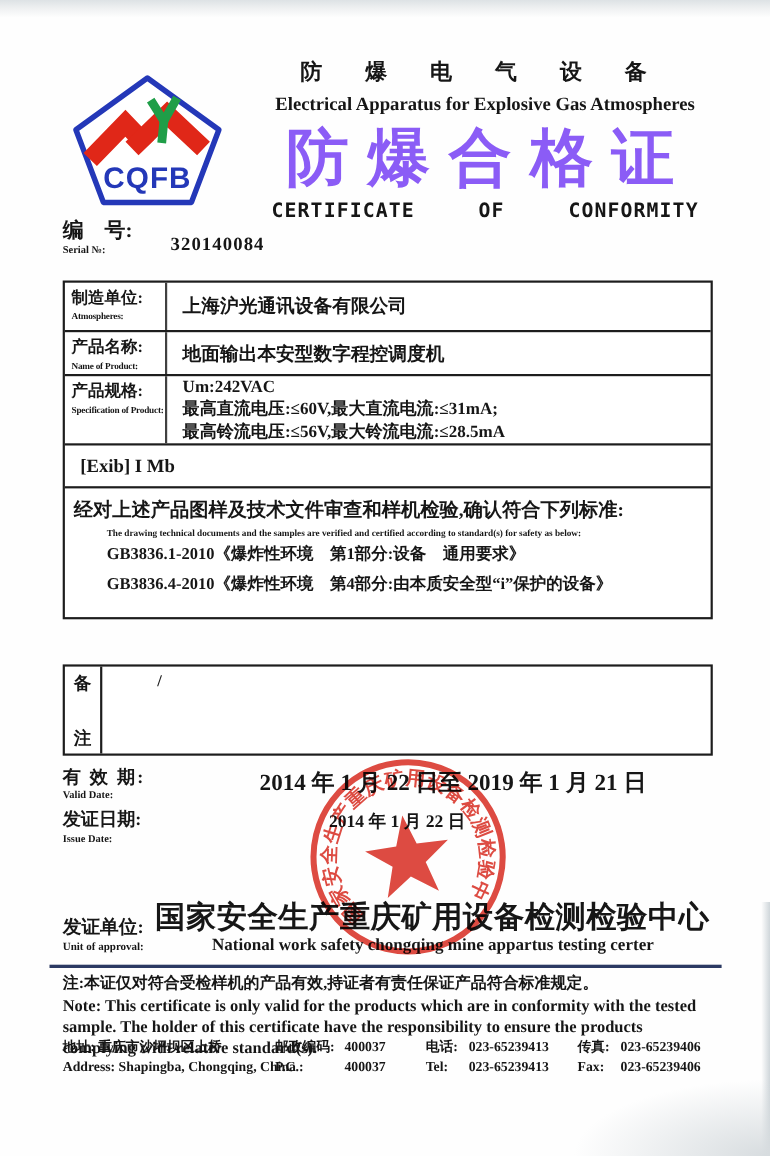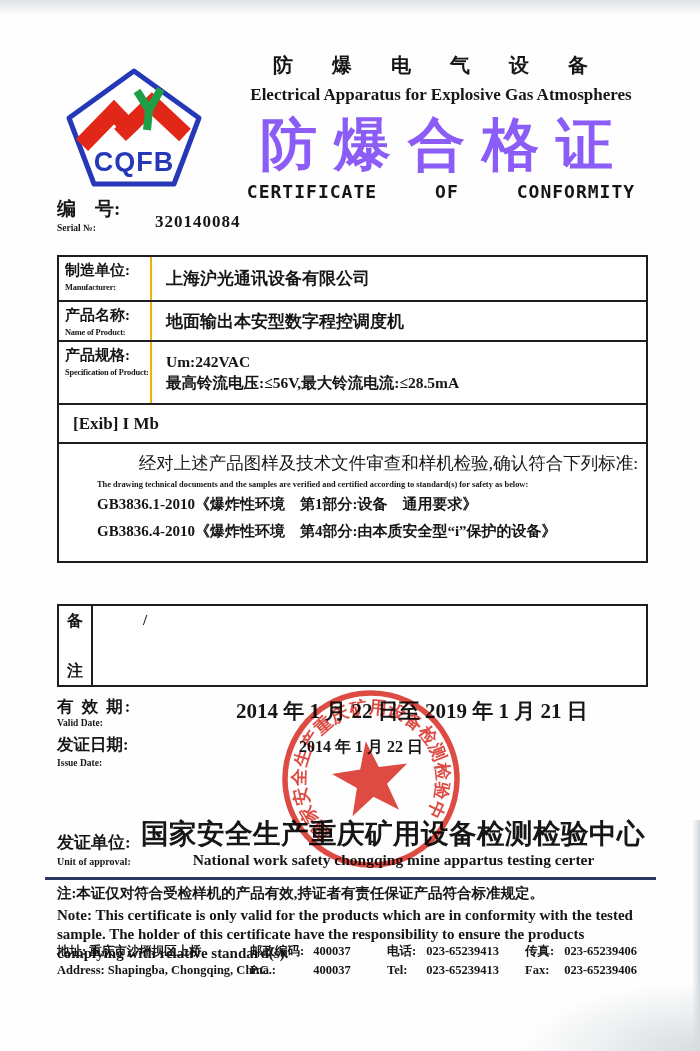--- a/index.html
+++ b/index.html
@@ -54,34 +54,34 @@
   .serial-en{font-size:9.5px;font-weight:700;margin-top:1px;}
   .serial-val{position:absolute;left:98px;top:16px;font-size:17px;font-weight:700;letter-spacing:1px;}
   
   .ctable{
     position:absolute;left:57px;top:255px;width:591px;
     border:2px solid #1d1d1d;box-sizing:border-box;background:#fff;
   }
   .trow{display:flex;border-top:2px solid #1d1d1d;box-sizing:border-box;}
   .trow.first{border-top:none;}
   .tlabel{
-    width:93px;min-width:93px;border-right:2px solid #eab308;
+    width:93px;min-width:93px;border-right:2px solid #404040;
     padding:4px 14px 2px 6px;box-sizing:border-box;
   }
   .tlabel .zh{font-size:15px;font-weight:700;white-space:nowrap;}
   .tlabel .en{font-size:8.4px;font-weight:700;margin-top:3px;letter-spacing:-0.2px;white-space:nowrap;}
   .tvalue{
     flex:1;padding:2px 6px 2px 14px;
     display:flex;flex-direction:column;justify-content:center;
     font-size:17px;font-weight:700;
   }
   .tvalue .specline{line-height:20.5px;font-size:15.5px;}
   .h41{height:43px;} .h40{height:40px;} .h62{height:63px;} .h38{height:39px;}
   .std{display:block;height:119px;padding:7px 8px 0 8px;box-sizing:border-box;border-top:2px solid #1d1d1d;}
-  .std-head{font-size:17.5px;font-weight:400;text-align:right;white-space:nowrap;}
+  .std-head{font-size:17.5px;font-weight:700;text-align:left;white-space:nowrap;}
   .std-en{font-size:8.4px;font-weight:700;margin:5px 0 2px 30px;white-space:nowrap;}
   .std-item{font-size:15px;font-weight:700;margin-left:30px;line-height:27px;white-space:nowrap;}
   
   .remark{
     position:absolute;left:57px;top:604px;width:591px;height:83px;
     border:2px solid #1d1d1d;box-sizing:border-box;display:flex;background:#fff;
   }
   .remark-side{
     width:32px;min-width:32px;border-right:2px solid #1d1d1d;
     display:flex;flex-direction:column;justify-content:space-between;align-items:center;
@@ -156,38 +156,39 @@
   <div class="serial">
     <div class="serial-zh">编　号:</div>
     <div class="serial-en">Serial  №:</div>
     <div class="serial-val">320140084</div>
   </div>
 
   <div class="ctable">
     <div class="trow first h41">
       <div class="tlabel">
         <div class="zh">制造单位:</div>
-        <div class="en">Manufacturer:</div>
+        <div class="en">Atmospheres:</div>
       </div>
       <div class="tvalue">上海沪光通讯设备有限公司</div>
     </div>
     <div class="trow h40">
       <div class="tlabel">
         <div class="zh">产品名称:</div>
         <div class="en">Name of Product:</div>
       </div>
       <div class="tvalue">地面输出本安型数字程控调度机</div>
     </div>
     <div class="trow h62">
       <div class="tlabel">
         <div class="zh">产品规格:</div>
         <div class="en">Specification of Product:</div>
       </div>
       <div class="tvalue">
         <div class="specline">Um:242VAC</div>
+        <div class="specline">最高直流电压:≤60V,最大直流电流:≤31mA;</div>
         <div class="specline">最高铃流电压:≤56V,最大铃流电流:≤28.5mA</div>
       </div>
     </div>
     <div class="trow h38">
       <div class="tvalue">[Exib] I Mb</div>
     </div>
     <div class="std">
       <div class="std-head">经对上述产品图样及技术文件审查和样机检验,确认符合下列标准:</div>
       <div class="std-en">The drawing technical documents and the samples are verified and certified according to standard(s) for safety as below:</div>
       <div class="std-item">GB3836.1-2010《爆炸性环境　第1部分:设备　通用要求》</div>

